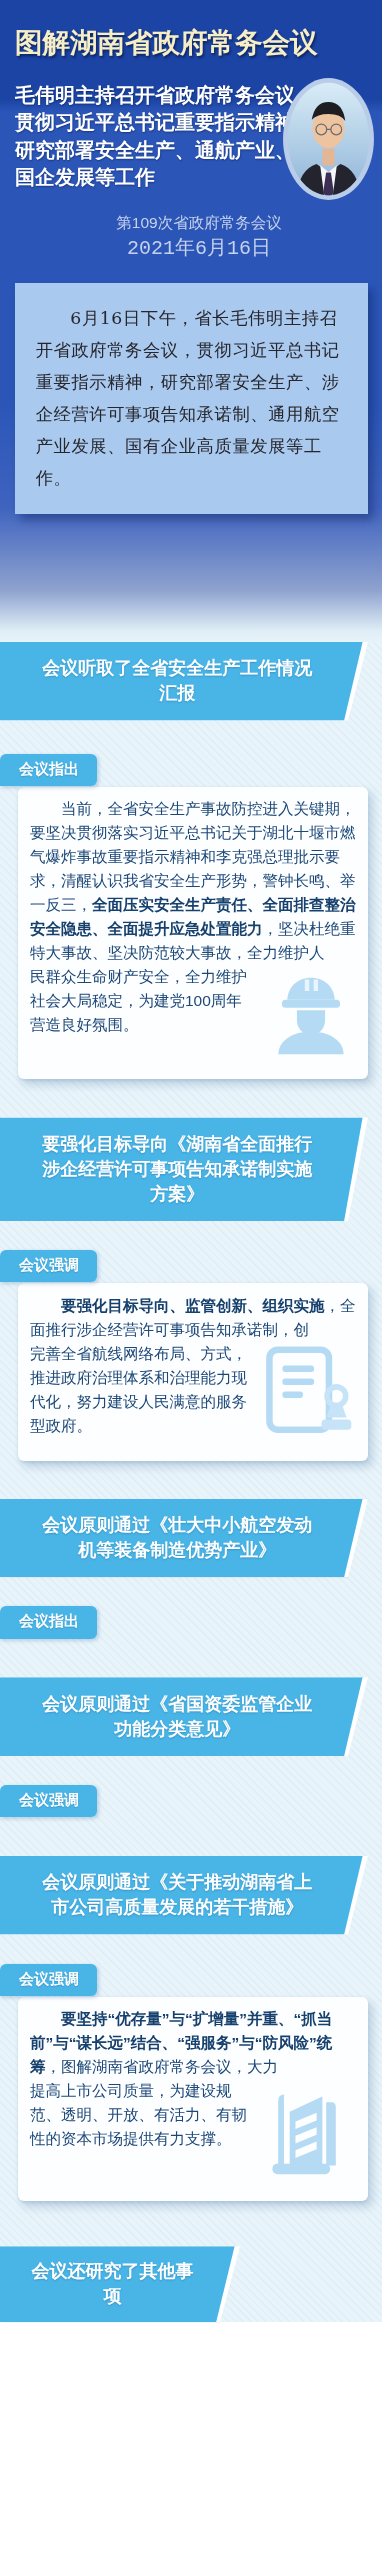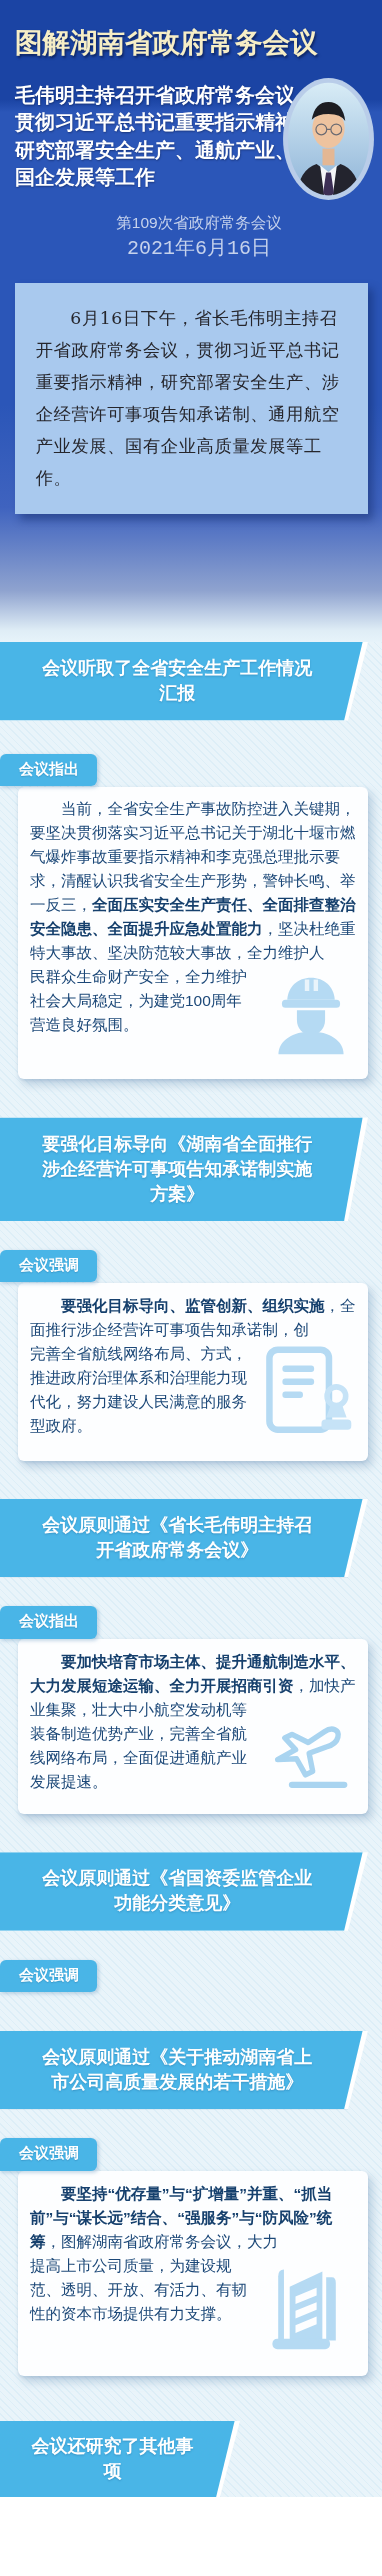--- a/index.html
+++ b/index.html
@@ -171,38 +171,24 @@
             <path d="M74 64h12l5 14h-22z" fill="#c6e3f7"></path>
             <rect x="64" y="80" width="32" height="11" rx="4" fill="#c6e3f7"></rect>
           </svg>
         </span>
         <span>完善全省航线网络布局、方式，推进政府治理体系和治理能力现代化，努力建设人民满意的服务型政府。</span>
       </div>
     </div>
 
     <div class="banner mt-banner">
       <div class="banner-in">
-          <div class="banner-text">会议原则通过《省长毛伟明主持召开省政府常务会议》</div>
+          <div class="banner-text">会议原则通过《壮大中小航空发动机等装备制造优势产业》</div>
         </div>
     </div>
     <div class="tag-row"><span class="tag">会议指出</span></div>
-    <div class="card">
-      <p class="para p1"><span></span><span class="bd">要加快培育市场主体、提升通航制造水平、大力发展短途运输、全力开展招商引资</span><span>，加快产</span></p>
-      <div class="para">
-        <span class="icon-float">
-          <svg viewBox="0 0 100 100" width="90" height="90">
-            <g fill="none" stroke="#a9d4f0" stroke-width="6" stroke-linecap="round" stroke-linejoin="round">
-              <path d="M14 64 L34 53 22 40 30 36 48 45 66 33 c9 -6 17 -2 15 6 -1 5 -6 9 -13 11 L49 57 53 77 45 81 35 63 Z"></path>
-              <line x1="30" y1="92" x2="88" y2="92" stroke-width="7"></line>
-            </g>
-          </svg>
-        </span>
-        <span>业集聚，壮大中小航空发动机等装备制造优势产业，完善全省航线网络布局，全面促进通航产业发展提速。</span>
-      </div>
-    </div>
 
     <div class="banner mt-banner">
       <div class="banner-in">
           <div class="banner-text">会议原则通过《省国资委监管企业功能分类意见》</div>
         </div>
     </div>
     <div class="tag-row"><span class="tag">会议强调</span></div>
 
     <div class="banner mt-banner">
       <div class="banner-in">

